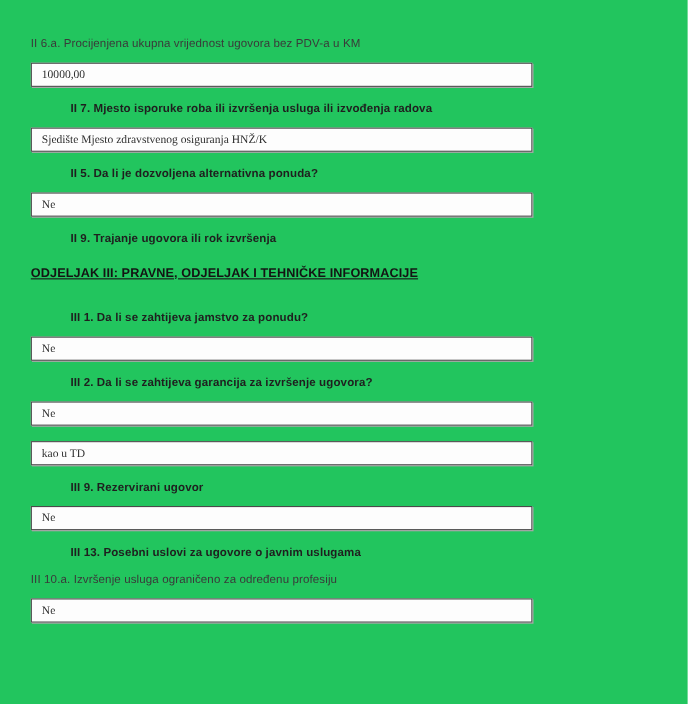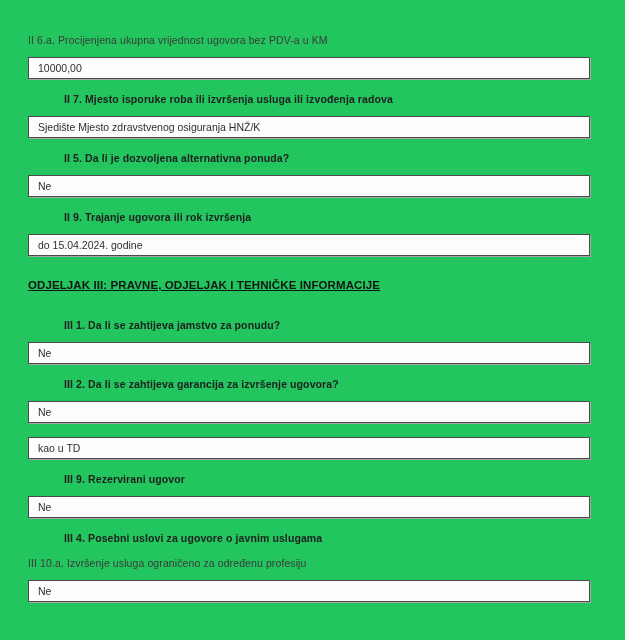--- a/index.html
+++ b/index.html
@@ -27,29 +27,30 @@
     margin: 0 0 10px 0;
     letter-spacing: 0.1px;
   }
   .field-label.bold {
     font-weight: bold;
     color: #1f1f1f;
     padding-left: 36px;
   }
   .value-box {
     box-sizing: border-box;
-    width: 562px;
+    width: 456px;
     height: 22px;
     border: 1px solid #4a4a4a;
     background: #fdfdfd;
     box-shadow: 1px 1px 0 #a8a8a8;
     display: flex;
     align-items: center;
     padding-left: 9px;
     margin: 0 0 14px 0;
+    font-family: Liberation Serif, serif;
   }
   .value-text {
     font-size: 10.5px;
     color: #2e2e2e;
     white-space: nowrap;
   }
   .section-heading {
     font-size: 11.5px;
     line-height: 15px;
     font-weight: bold;
@@ -82,23 +83,20 @@
 
   <div class="field">
     <div class="field-label bold">II 5. Da li je dozvoljena alternativna ponuda?</div>
     <div class="value-box">
       <span class="value-text">Ne</span>
     </div>
   </div>
 
   <div class="field">
     <div class="field-label bold">II 9. Trajanje ugovora ili rok izvršenja</div>
-    <div class="value-box">
-      <span class="value-text">do 15.04.2024. godine</span>
-    </div>
   </div>
 
   <div class="section-heading">ODJELJAK III: PRAVNE, ODJELJAK I TEHNIČKE INFORMACIJE</div>
 
   <div class="field">
     <div class="field-label bold">III 1. Da li se zahtijeva jamstvo za ponudu?</div>
     <div class="value-box">
       <span class="value-text">Ne</span>
     </div>
   </div>
@@ -117,21 +115,21 @@
   </div>
 
   <div class="field">
     <div class="field-label bold">III 9. Rezervirani ugovor</div>
     <div class="value-box">
       <span class="value-text">Ne</span>
     </div>
   </div>
 
   <div class="field">
-    <div class="field-label bold label-only">III 4. Posebni uslovi za ugovore o javnim uslugama</div>
+    <div class="field-label bold label-only">III 13. Posebni uslovi za ugovore o javnim uslugama</div>
   </div>
 
   <div class="field">
     <div class="field-label">III 10.a. Izvršenje usluga ograničeno za određenu profesiju</div>
     <div class="value-box">
       <span class="value-text">Ne</span>
     </div>
   </div>
 
 </div>

